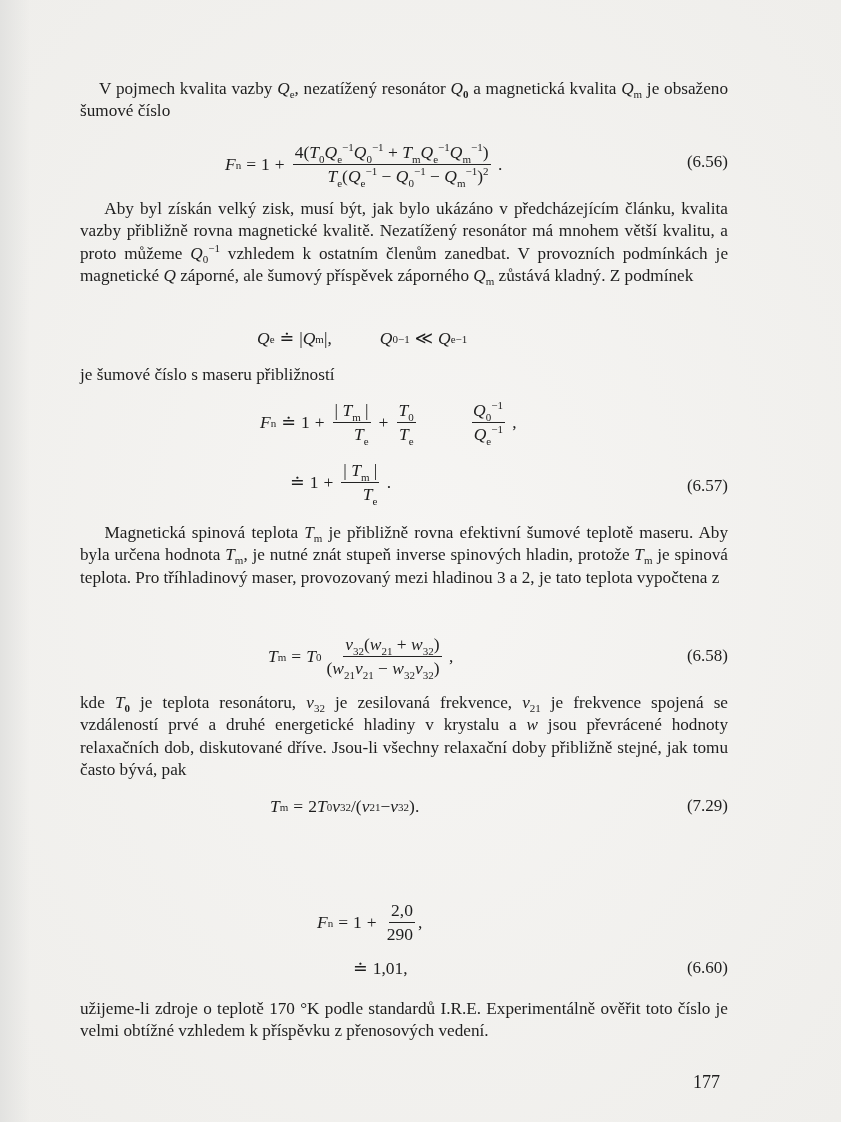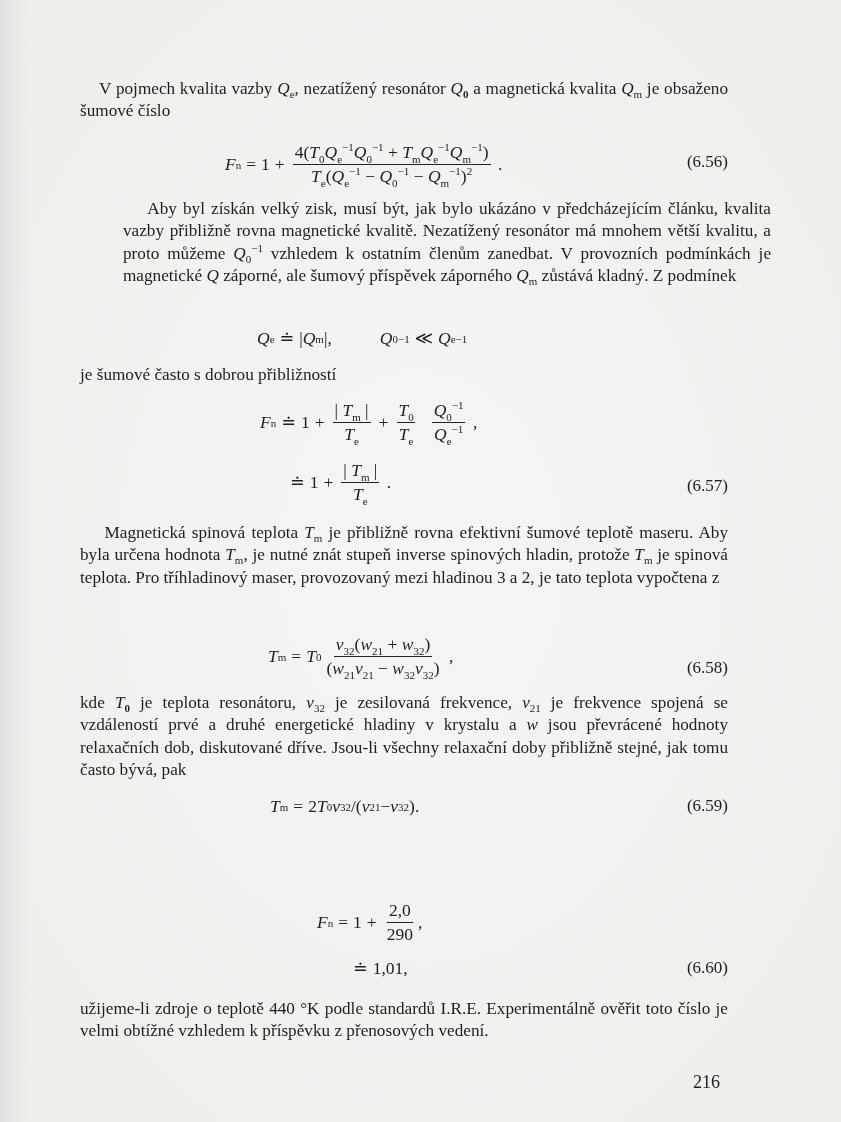--- a/index.html
+++ b/index.html
@@ -9,21 +9,21 @@
         background:radial-gradient(ellipse at 50% 50%,#f6f5f3 0%,#efeeeb 100%);}
   .leftshade{position:absolute;left:0;top:0;width:30px;height:1122px;
         background:linear-gradient(to right,#e2e2e0,rgba(244,243,241,0));}
   .p{position:absolute;left:80px;width:648px;font-size:17.2px;line-height:22.4px;
      text-align:justify;text-align-last:left;font-family:"Liberation Serif","DejaVu Serif",serif;}
   .eq{position:absolute;left:80px;width:648px;height:40px;font-family:"Liberation Serif","DejaVu Serif",serif;font-size:17.5px;}
   .eq .body{position:absolute;white-space:nowrap;display:flex;align-items:center;}
   .eq .num{position:absolute;right:0;font-size:17px;}
   i,.v{font-style:italic;}
   sub,sup{font-size:11px;line-height:0;}
-  .frac{display:inline-flex;flex-direction:column;align-items:center;vertical-align:middle;margin:0 3px;}
+  .frac{display:inline-flex;flex-direction:column;align-items:flex-end;vertical-align:middle;margin:0 3px;}
   .frac .n{padding:0 2px 1px 2px;border-bottom:1px solid #222;white-space:nowrap;}
   .frac .d{padding:1px 2px 0 2px;white-space:nowrap;}
   .op{margin:0 5px;}
   .pagenum{position:absolute;left:693px;top:1072px;font-size:18px;font-family:"Liberation Serif","DejaVu Serif",serif;}
 </style>
 </head>
 <body>
 
 <div class="page">
   <div class="leftshade"></div>
@@ -36,49 +36,49 @@
     <div class="body" style="left:145px;top:2px;">
       <i>F</i><sub>n</sub><span class="op">=</span>1<span class="op">+</span>
       <span class="frac">
         <span class="n">4(<i>T</i><sub>0</sub><i>Q</i><sub>e</sub><sup>−1</sup><i>Q</i><sub>0</sub><sup>−1</sup> + <i>T</i><sub>m</sub><i>Q</i><sub>e</sub><sup>−1</sup><i>Q</i><sub>m</sub><sup>−1</sup>)</span>
         <span class="d"><i>T</i><sub>e</sub>(<i>Q</i><sub>e</sub><sup>−1</sup> − <i>Q</i><sub>0</sub><sup>−1</sup> − <i>Q</i><sub>m</sub><sup>−1</sup>)<sup>2</sup></span>
       </span>&nbsp;.
     </div>
     <span class="num" style="top:12px;margin-left:24px;">(6.56)</span>
   </div>
 
-  <div class="p" style="top:198px;margin-left:43px;">
+  <div class="p" style="top:198px;">
     &nbsp;&nbsp;&nbsp;&nbsp;Aby byl získán velký zisk, musí být, jak bylo ukázáno v předcházejícím článku, kvalita vazby přibližně rovna magnetické kvalitě. Nezatížený resonátor má mnohem větší kvalitu, a proto můžeme <i>Q</i><sub>0</sub><sup>−1</sup> vzhledem k ostatním členům zanedbat. V provozních podmínkách je magnetické <i>Q</i> záporné, ale šumový příspěvek záporného <i>Q</i><sub>m</sub> zůstává kladný. Z podmínek
   </div>
 
   <div class="eq" style="top:328px;height:26px;">
     <div class="body" style="left:177px;top:0;">
       <i>Q</i><sub>e</sub><span class="op">≐</span>| <i>Q</i><sub>m</sub> |,
       <span style="display:inline-block;width:48px;"></span>
       <i>Q</i><sub>0</sub><sup>−1</sup><span class="op">≪</span><i>Q</i><sub>e</sub><sup>−1</sup>
     </div>
   </div>
 
-  <div class="p" style="top:364px;">je šumové často s dobrou přibližností</div>
+  <div class="p" style="top:364px;">je šumové číslo s maseru přibližností</div>
 
   <div class="eq" style="top:398px;height:56px;">
     <div class="body" style="left:180px;top:2px;">
       <i>F</i><sub>n</sub><span class="op">≐</span>1<span class="op">+</span>
       <span class="frac">
           <span class="n">| <i>T</i><sub>m</sub> |</span>
           <span class="d"><i>T</i><sub>e</sub></span>
         </span>
       <span class="op">+</span>
       <span class="frac" style="margin-right:14px;">
           <span class="n" style="border:none;"><i>T</i><sub>0</sub></span>
           <span class="d" style="border-top:1px solid #222;"><i>T</i><sub>e</sub></span>
         </span>
       <span class="frac" style="margin-left:2px;">
           <span class="n" style="border:none;"><i>Q</i><sub>0</sub><sup>−1</sup></span>
-          <span class="d" style="border-top:1px solid #222;"><i>Q</i><sub>e</sub><sup>−1</sup></span>
+          <span class="d" style="border-top:1px solid #222;margin-left:40px;"><i>Q</i><sub>e</sub><sup>−1</sup></span>
         </span>&nbsp;,
     </div>
   </div>
 
   <div class="eq" style="top:460px;height:56px;">
     <div class="body" style="left:205px;top:0;">
       <span class="op">≐</span>1<span class="op">+</span>
       <span class="frac">
           <span class="n">| <i>T</i><sub>m</sub> |</span>
           <span class="d"><i>T</i><sub>e</sub></span>
@@ -92,32 +92,32 @@
   </div>
 
   <div class="eq" style="top:630px;height:56px;">
     <div class="body" style="left:188px;top:4px;">
       <i>T</i><sub>m</sub><span class="op">=</span><i>T</i><sub>0</sub>
       <span class="frac">
           <span class="n"><i>ν</i><sub>32</sub>(<i>w</i><sub>21</sub> + <i>w</i><sub>32</sub>)</span>
           <span class="d">(<i>w</i><sub>21</sub><i>ν</i><sub>21</sub> − <i>w</i><sub>32</sub><i>ν</i><sub>32</sub>)</span>
         </span>&nbsp;,
     </div>
-    <span class="num" style="top:28px;">(6.58)</span>
+    <span class="num" style="top:16px;">(6.58)</span>
   </div>
 
   <div class="p" style="top:692px;">
     kde <i>T</i><sub><b>0</b></sub> je teplota resonátoru, <i>ν</i><sub>32</sub> je zesilovaná frekvence, <i>ν</i><sub>21</sub> je frekvence spojená se vzdáleností prvé a druhé energetické hladiny v krystalu a <i>w</i> jsou převrácené hodnoty relaxačních dob, diskutované dříve. Jsou-li všechny relaxační doby přibližně stejné, jak tomu často bývá, pak
   </div>
 
   <div class="eq" style="top:796px;height:26px;">
     <div class="body" style="left:190px;top:0;">
       <i>T</i><sub>m</sub><span class="op">=</span>2<i>T</i><sub>0</sub><i>ν</i><sub>32</sub>/(<i>ν</i><sub>21</sub> − <i>ν</i><sub>32</sub>).
     </div>
-    <span class="num" style="top:0;">(6.59)</span>
+    <span class="num" style="top:0;">(7.29)</span>
   </div>
 
 
   <div class="eq" style="top:898px;height:56px;">
     <div class="body" style="left:237px;top:2px;">
       <i>F</i><sub>n</sub><span class="op">=</span><span>1</span><span class="op">+</span>
       <span class="frac">
           <span class="n">2,0</span>
           <span class="d">290</span>
         </span>,
@@ -125,16 +125,16 @@
   </div>
 
   <div class="eq" style="top:958px;height:26px;">
     <div class="body" style="left:268px;top:0;">
       <span class="op">≐</span>
         <span>1,01,</span>
     </div>
     <span class="num" style="top:0;">(6.60)</span>
   </div>
 
-  <div class="p" style="top:998px;">užijeme-li zdroje o teplotě 440 °K podle standardů I.R.E. Experimentálně ověřit toto číslo je velmi obtížné vzhledem k příspěvku z přenosových vedení.</div>
+  <div class="p" style="top:998px;">užijeme-li zdroje o teplotě 170 °K podle standardů I.R.E. Experimentálně ověřit toto číslo je velmi obtížné vzhledem k příspěvku z přenosových vedení.</div>
 
-  <div class="pagenum">216</div>
+  <div class="pagenum">177</div>
 </div>
 
 </body></html>

